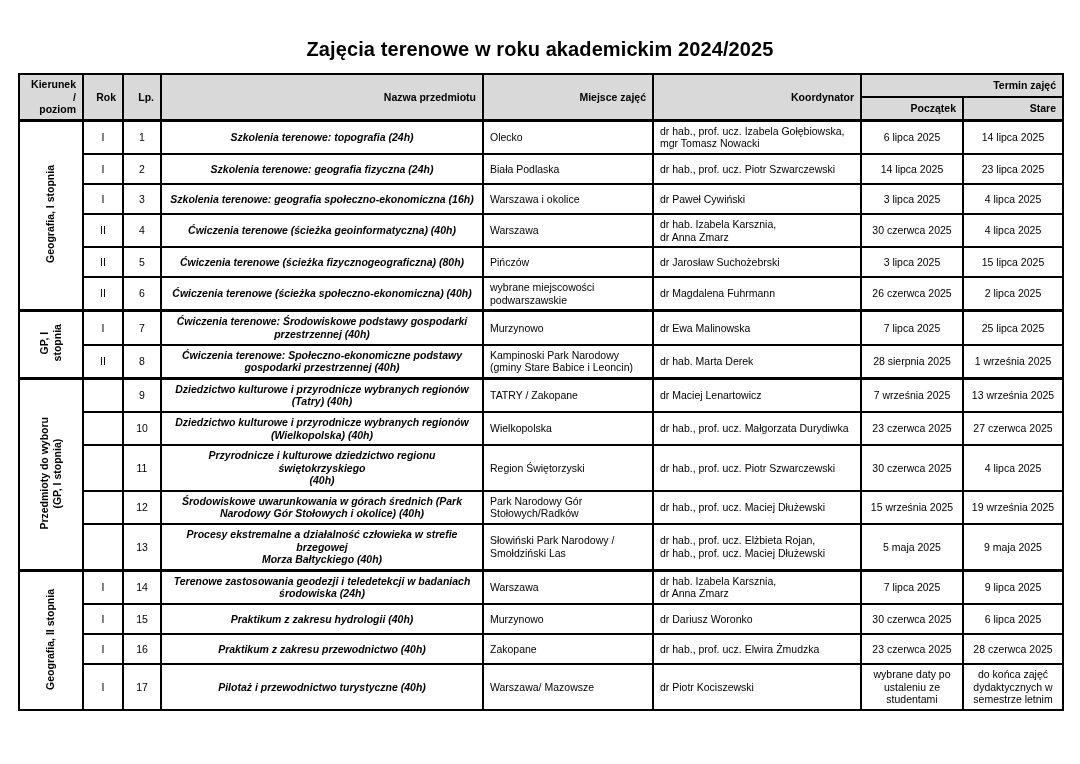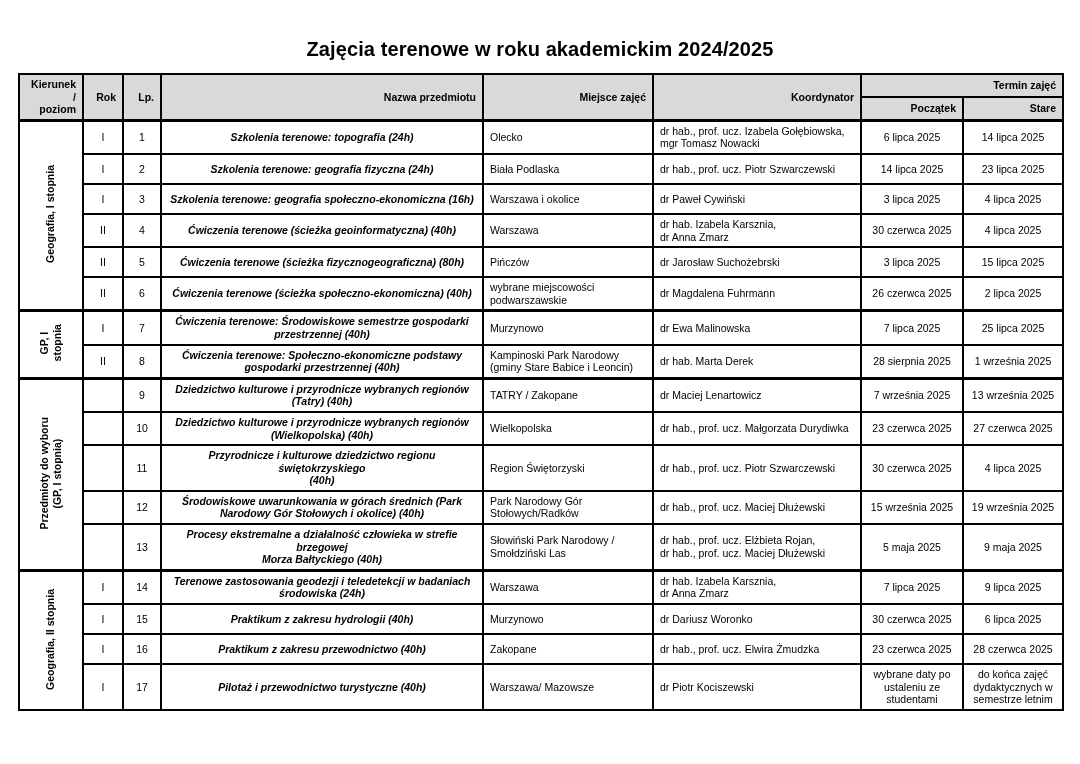--- a/index.html
+++ b/index.html
@@ -170,21 +170,21 @@
           <td class="c-miejsce">wybrane miejscowości
 podwarszawskie</td>
           <td class="c-koordynator">dr Magdalena Fuhrmann</td>
           <td class="c-poczatek">26 czerwca 2025</td>
           <td class="c-koniec">2 lipca 2025</td>
         </tr>
         <tr class="group-start">
           <td class="c-kierunek" rowspan="2"><span class="vtext">GP, I stopnia</span></td>
           <td class="c-rok">I</td>
           <td class="c-lp">7</td>
-          <td class="c-nazwa">Ćwiczenia terenowe: Środowiskowe semestrze gospodarki
+          <td class="c-nazwa">Ćwiczenia terenowe: Środowiskowe podstawy gospodarki
 przestrzennej (40h)</td>
           <td class="c-miejsce">Murzynowo</td>
           <td class="c-koordynator">dr Ewa Malinowska</td>
           <td class="c-poczatek">7 lipca 2025</td>
           <td class="c-koniec">25 lipca 2025</td>
         </tr>
         <tr>
           <td class="c-rok">II</td>
           <td class="c-lp">8</td>
           <td class="c-nazwa">Ćwiczenia terenowe: Społeczno-ekonomiczne podstawy

